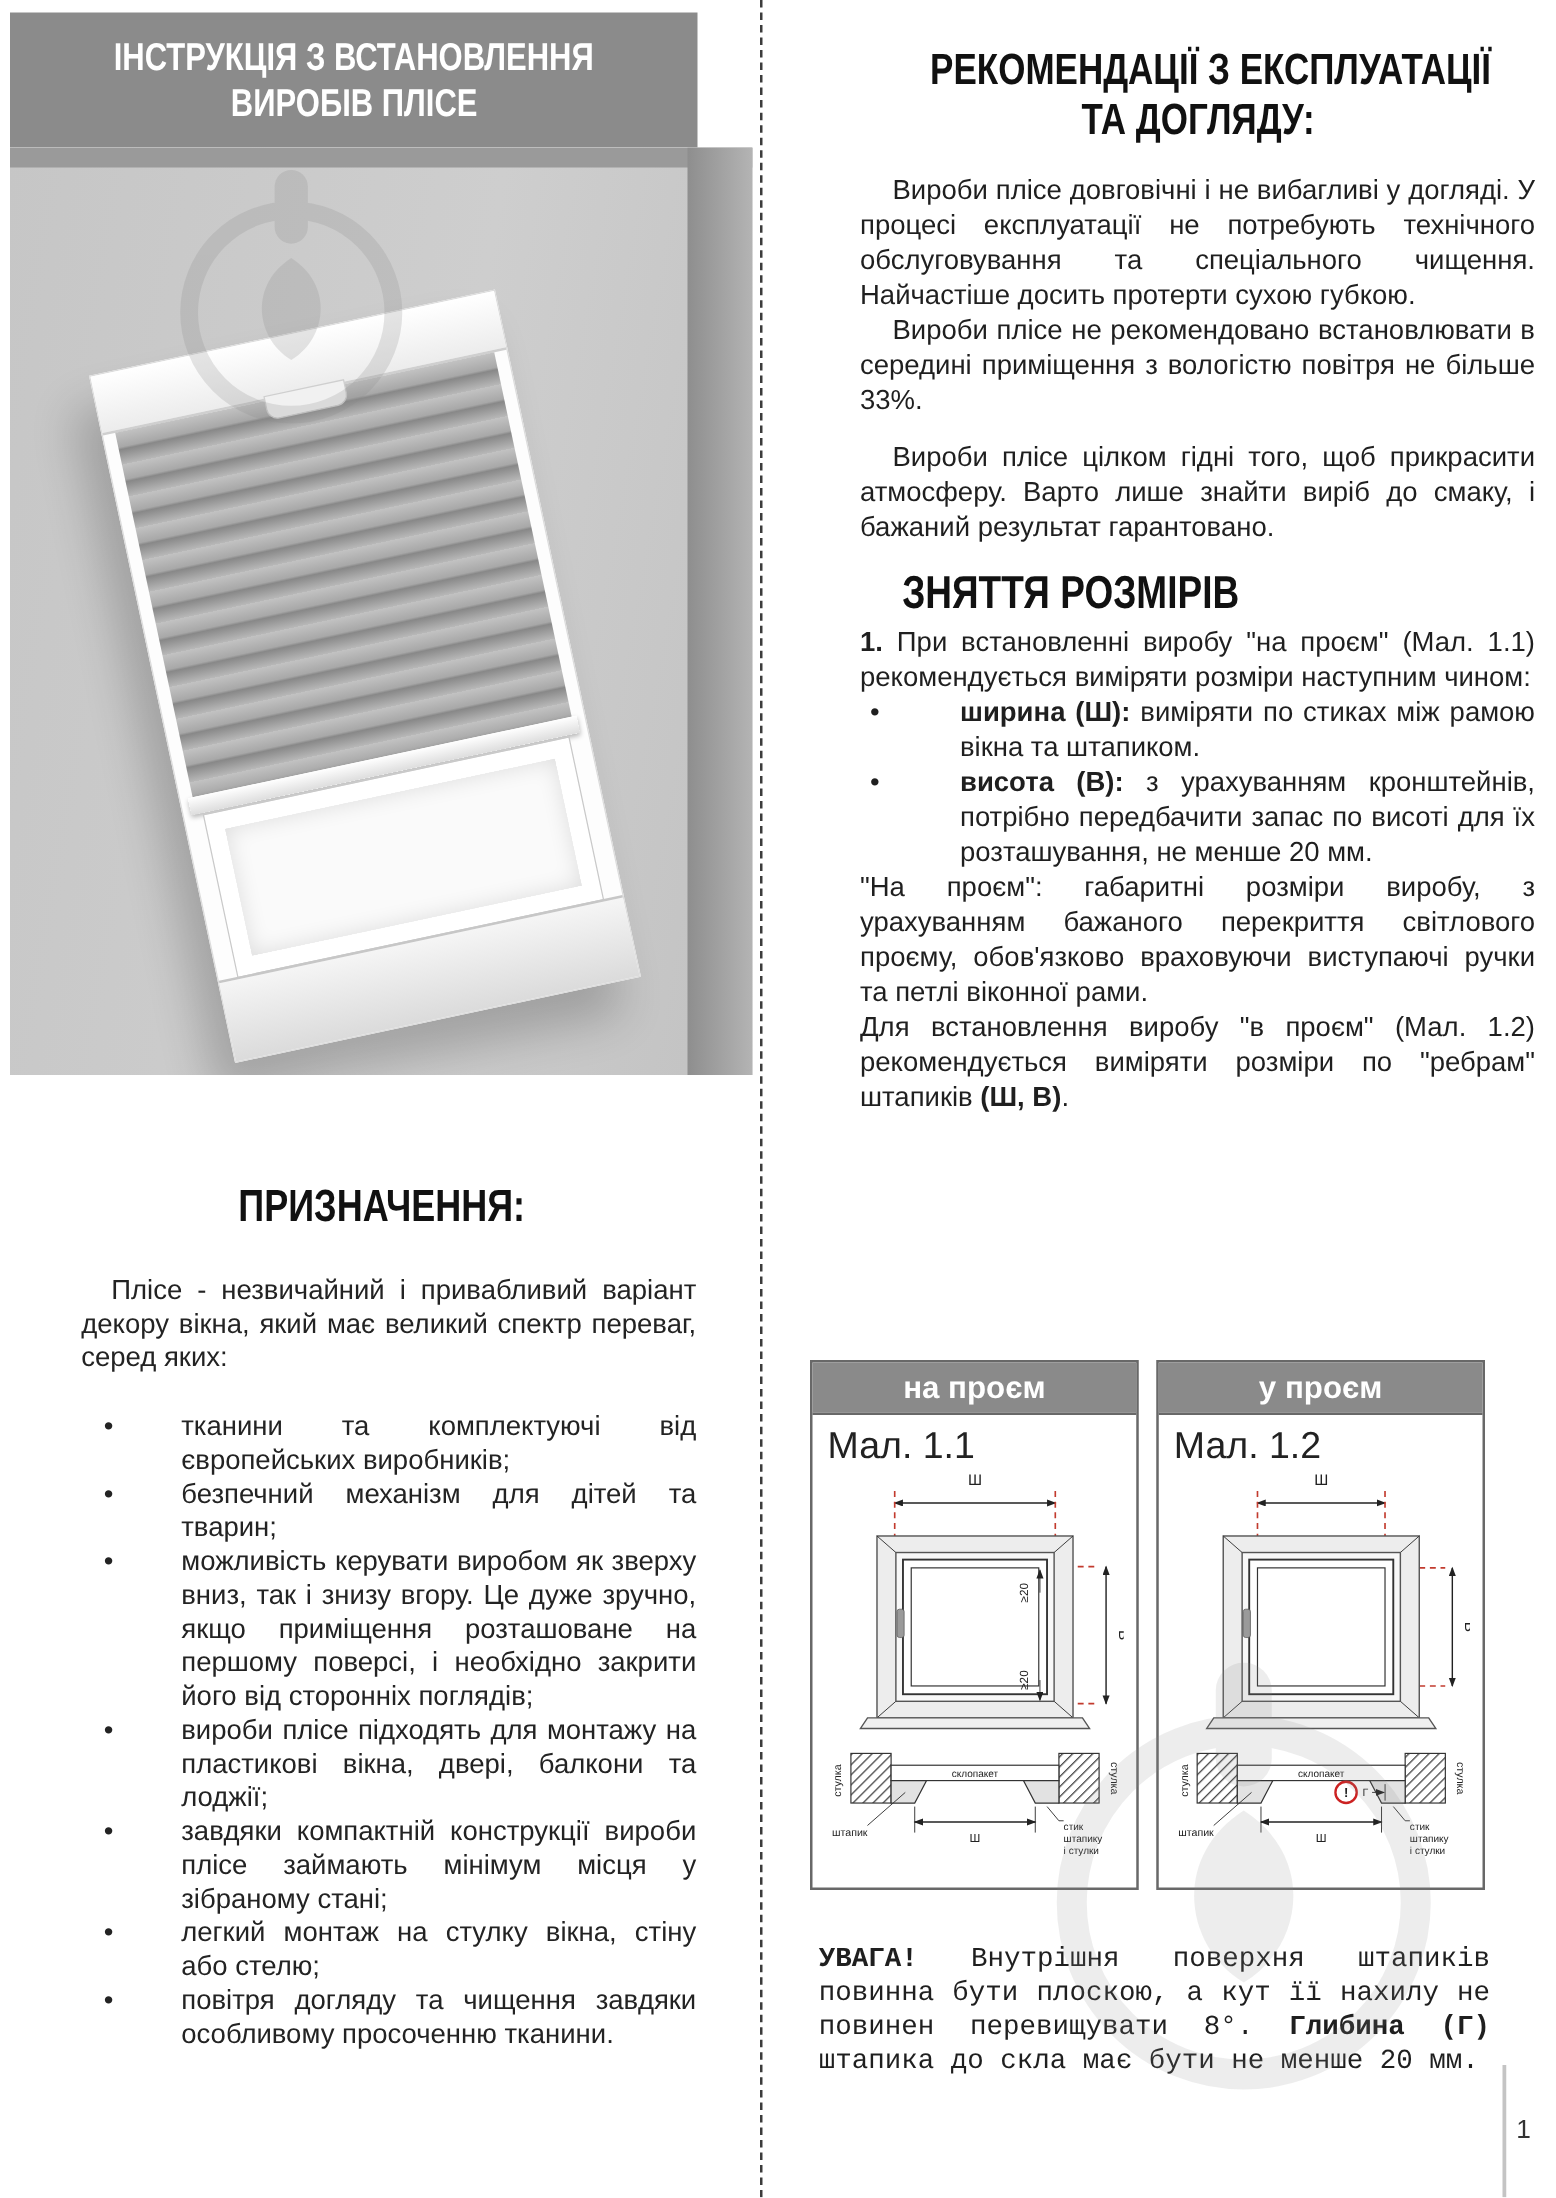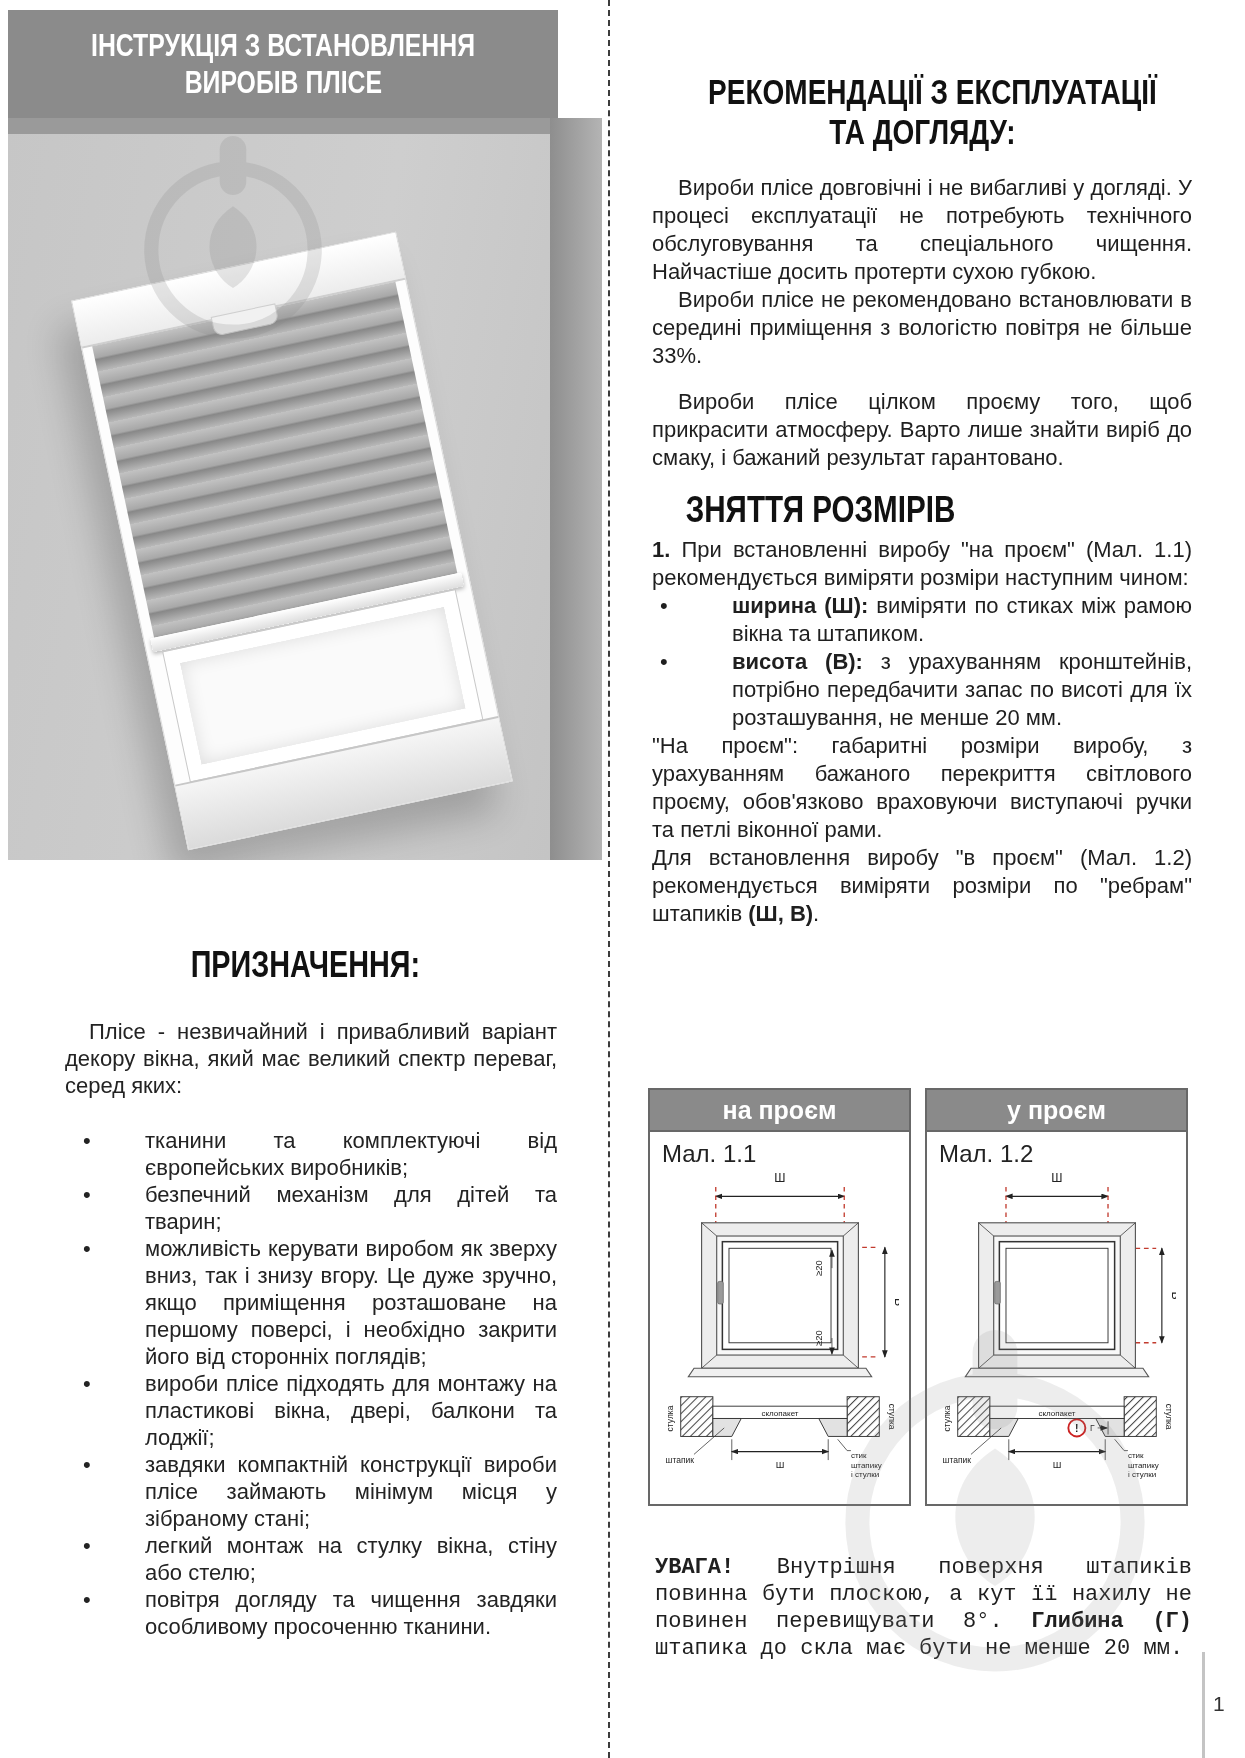--- a/index.html
+++ b/index.html
@@ -43,39 +43,39 @@
              color:#232323;text-align:justify;margin-left:27px;}
   #left-text .intro{margin:0;text-indent:24px;}
   ul.blist{list-style:none;margin:28px 0 0;padding:0;}
   ul.blist li{position:relative;padding-left:80px;margin:0;}
   .bullet{position:absolute;left:18px;top:0;}
 
   
   .sep{position:absolute;left:608px;top:0;height:1758px;width:0;border-left:2px dashed #3c3c3c;}
 
   
-  #right-col{position:absolute;left:652px;top:0;width:540px;font-size:22px;line-height:28px;
-             color:#1f1f1f;margin-top:36px;}
+  #right-col{position:absolute;left:688px;top:0;width:540px;font-size:22px;line-height:28px;
+             color:#1f1f1f;}
   .r-title{margin:36px 0 0;text-align:center;font-weight:bold;font-size:35px;line-height:40px;color:#111;}
   .jp{text-align:justify;margin:0;}
   .ind{text-indent:26px;}
   .gap18{margin-top:18px;}
   .gap22{margin-top:22px;}
   .m-title{margin:24px 0 12px;text-align:left;font-weight:bold;font-size:37px;color:#111;}
   ul.rlist{list-style:none;margin:0;padding:0;}
   ul.rlist li{position:relative;padding-left:80px;text-align:justify;}
   ul.rlist .bullet{left:8px;}
 
   
   #figrow{position:absolute;left:648px;top:1088px;width:540px;display:flex;gap:14px;}
   .figbox{width:294px;border:2px solid #686868;background:#fff;box-sizing:border-box;}
   .fighead{height:40px;background:#8a8a8a;color:#fff;display:flex;align-items:center;
            justify-content:center;font-weight:bold;font-size:25px;}
   .figbody{border-top:2px solid #686868;padding:4px 6px 8px;}
-  .figlabel{font-size:24px;color:#222;margin:4px 0 0 6px;}
+  .figlabel{font-size:30px;color:#222;margin:4px 0 0 6px;}
   svg.windia{display:block;margin:0 auto;width:238px;height:222px;}
   svg.crossdia{display:block;margin:2px auto 0;width:238px;height:104px;}
   .fr{stroke:#555;stroke-width:1.2;}
   .dim{stroke:#222;stroke-width:1.2;fill:none;}
   .thin{stroke:#333;stroke-width:0.8;fill:none;}
   .red{stroke:#c23b2e;stroke-width:1.4;stroke-dasharray:5 4;fill:none;}
   svg text{font-family:"Liberation Sans",sans-serif;fill:#222;}
 
   
   #warning{position:absolute;left:655px;top:1532px;width:537px;font-size:22px;line-height:27px;
@@ -141,21 +141,21 @@
 
   <div class="sep"></div>
 
   <div id="right-col">
     <div class="r-title">
       <span class="cond">РЕКОМЕНДАЦІЇ З ЕКСПЛУАТАЦІЇ</span><br>
       <span class="cond">ТА ДОГЛЯДУ:</span>
     </div>
     <p class="jp ind gap22">Вироби плісе довговічні і не вибагливі у догляді. У процесі експлуатації не потребують технічного обслуговування та спеціального чищення. Найчастіше досить протерти сухою губкою.</p>
     <p class="jp ind">Вироби плісе не рекомендовано встановлювати в середині приміщення з вологістю повітря не більше 33%.</p>
-    <p class="jp ind gap18">Вироби плісе цілком проєму того, щоб прикрасити атмосферу. Варто лише знайти виріб до смаку, і бажаний результат гарантовано.</p>
+    <p class="jp ind gap18">Вироби плісе цілком гідні того, щоб прикрасити атмосферу. Варто лише знайти виріб до смаку, і бажаний результат гарантовано.</p>
 
     <div class="m-title"><span class="cond">ЗНЯТТЯ РОЗМІРІВ</span></div>
 
     <p class="jp"><b>1.</b><span> При встановленні виробу "на проєм" (Мал. 1.1) рекомендується виміряти розміри наступним чином:</span></p>
 
     <ul class="rlist">
       <li><span class="bullet">•</span><b>ширина (Ш):</b><span> виміряти по стиках між рамою вікна та штапиком.</span></li>
       <li><span class="bullet">•</span><b>висота (В):</b><span> з урахуванням кронштейнів, потрібно передбачити запас по висоті для їх розташування, не менше 20 мм.</span></li>
     </ul>
 

